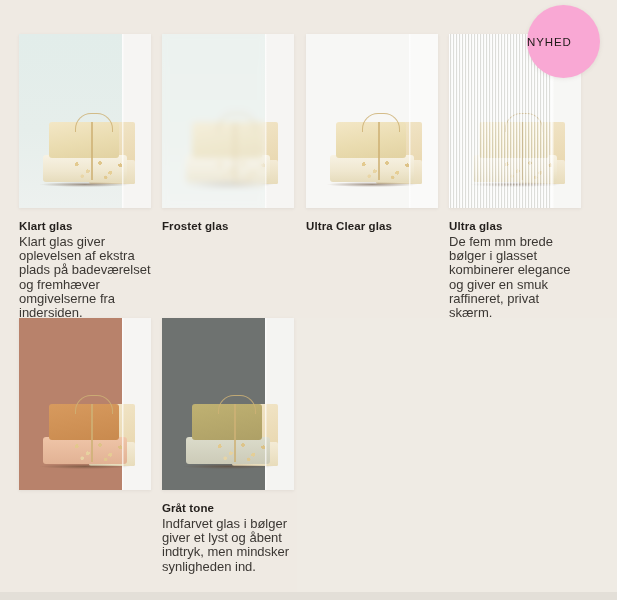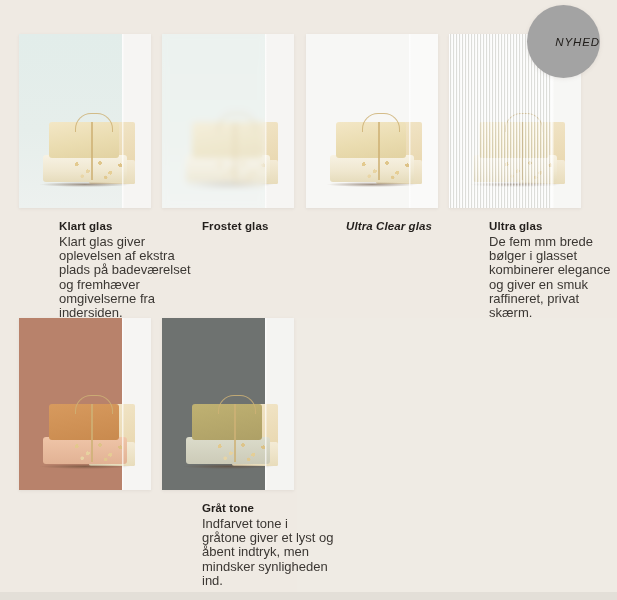--- a/index.html
+++ b/index.html
@@ -23,21 +23,21 @@
     background:#EFEBE4;
   }
 
   
   .row{position:absolute;left:19px;}
   .row-1{top:34px;}
   .row-2{top:318px;}
   .card{position:absolute;top:0;width:132px;}
   .card.c0{left:0px;}
   .card.c1{left:143px;}
-  .card.c2{left:287px;font-style:italic;}
+  .card.c2{left:287px;}
   .card.c3{left:430px;}
 
   .photo{
     position:relative;width:132px;height:174px;
     overflow:hidden;
     background:#F4F4F2;
     box-shadow:0 1px 3px rgba(120,110,95,.10);
   }
   .photo-2{height:172px;}
 
@@ -120,35 +120,34 @@
   .soap .shadow{
     position:absolute;left:-2px;bottom:-3px;width:92px;height:5px;
     background:radial-gradient(ellipse at center, rgba(90,64,44,.55), rgba(90,64,44,0) 70%);
   }
   .soap-brown .bar-top{background:linear-gradient(170deg,#D79A5E,#C98A4E);}
   .soap-brown .bar-bottom{background:linear-gradient(180deg,#EFC5A8,#E2B294);}
   .soap-grey .bar-top{background:linear-gradient(170deg,#BFB172,#AEA066);}
   .soap-grey .bar-bottom{background:linear-gradient(180deg,#DCDCCB,#CCCBB8);}
 
   
-  .caption{margin-top:12px;width:133px;margin-left:40px;}
+  .caption{margin-top:12px;width:133px;}
   .caption h3{
     margin:0 0 3px 0;
     font-size:11.5px;font-weight:700;letter-spacing:.1px;color:#231F1C;
   }
   .caption p{
     margin:0;font-size:13px;line-height:14.2px;color:#3B3733;
   }
 
   
   .badge{
     position:absolute;right:17px;top:5px;width:73px;height:73px;border-radius:50%;
-    background:#a3a3a3;display:flex;align-items:center;justify-content:flex-end;
+    background:#f9a8d4;display:flex;align-items:center;justify-content:flex-start;
     box-shadow:0 1px 4px rgba(120,110,95,.12);
-    font-style:italic;
   }
   .badge span{font-size:11.5px;letter-spacing:.9px;color:#1E1B18;font-weight:400;}
 </style>
 </head>
 <body>
 
 <div class="stage">
 
   <div class="right-pale"></div>
 
@@ -275,21 +274,21 @@
             <div class="oats"></div>
           <div class="bar-top"></div>
             <div class="twine"></div>
             <div class="twine-v"></div>
           <div class="shadow"></div>
         </div>
         <div class="seam"></div>
       </div>
       <div class="caption">
         <h3>Gråt tone</h3>
-        <p>Indfarvet tone i gråtone giver et lyst og åbent indtryk, men mindsker synligheden ind.</p>
+        <p>Indfarvet glas i bølger giver et lyst og åbent indtryk, men mindsker synligheden ind.</p>
       </div>
     </div>
 
   </div>
 
   <div class="badge">
     <span>NYHED</span>
   </div>
 
   <div class="footer-band"></div>

